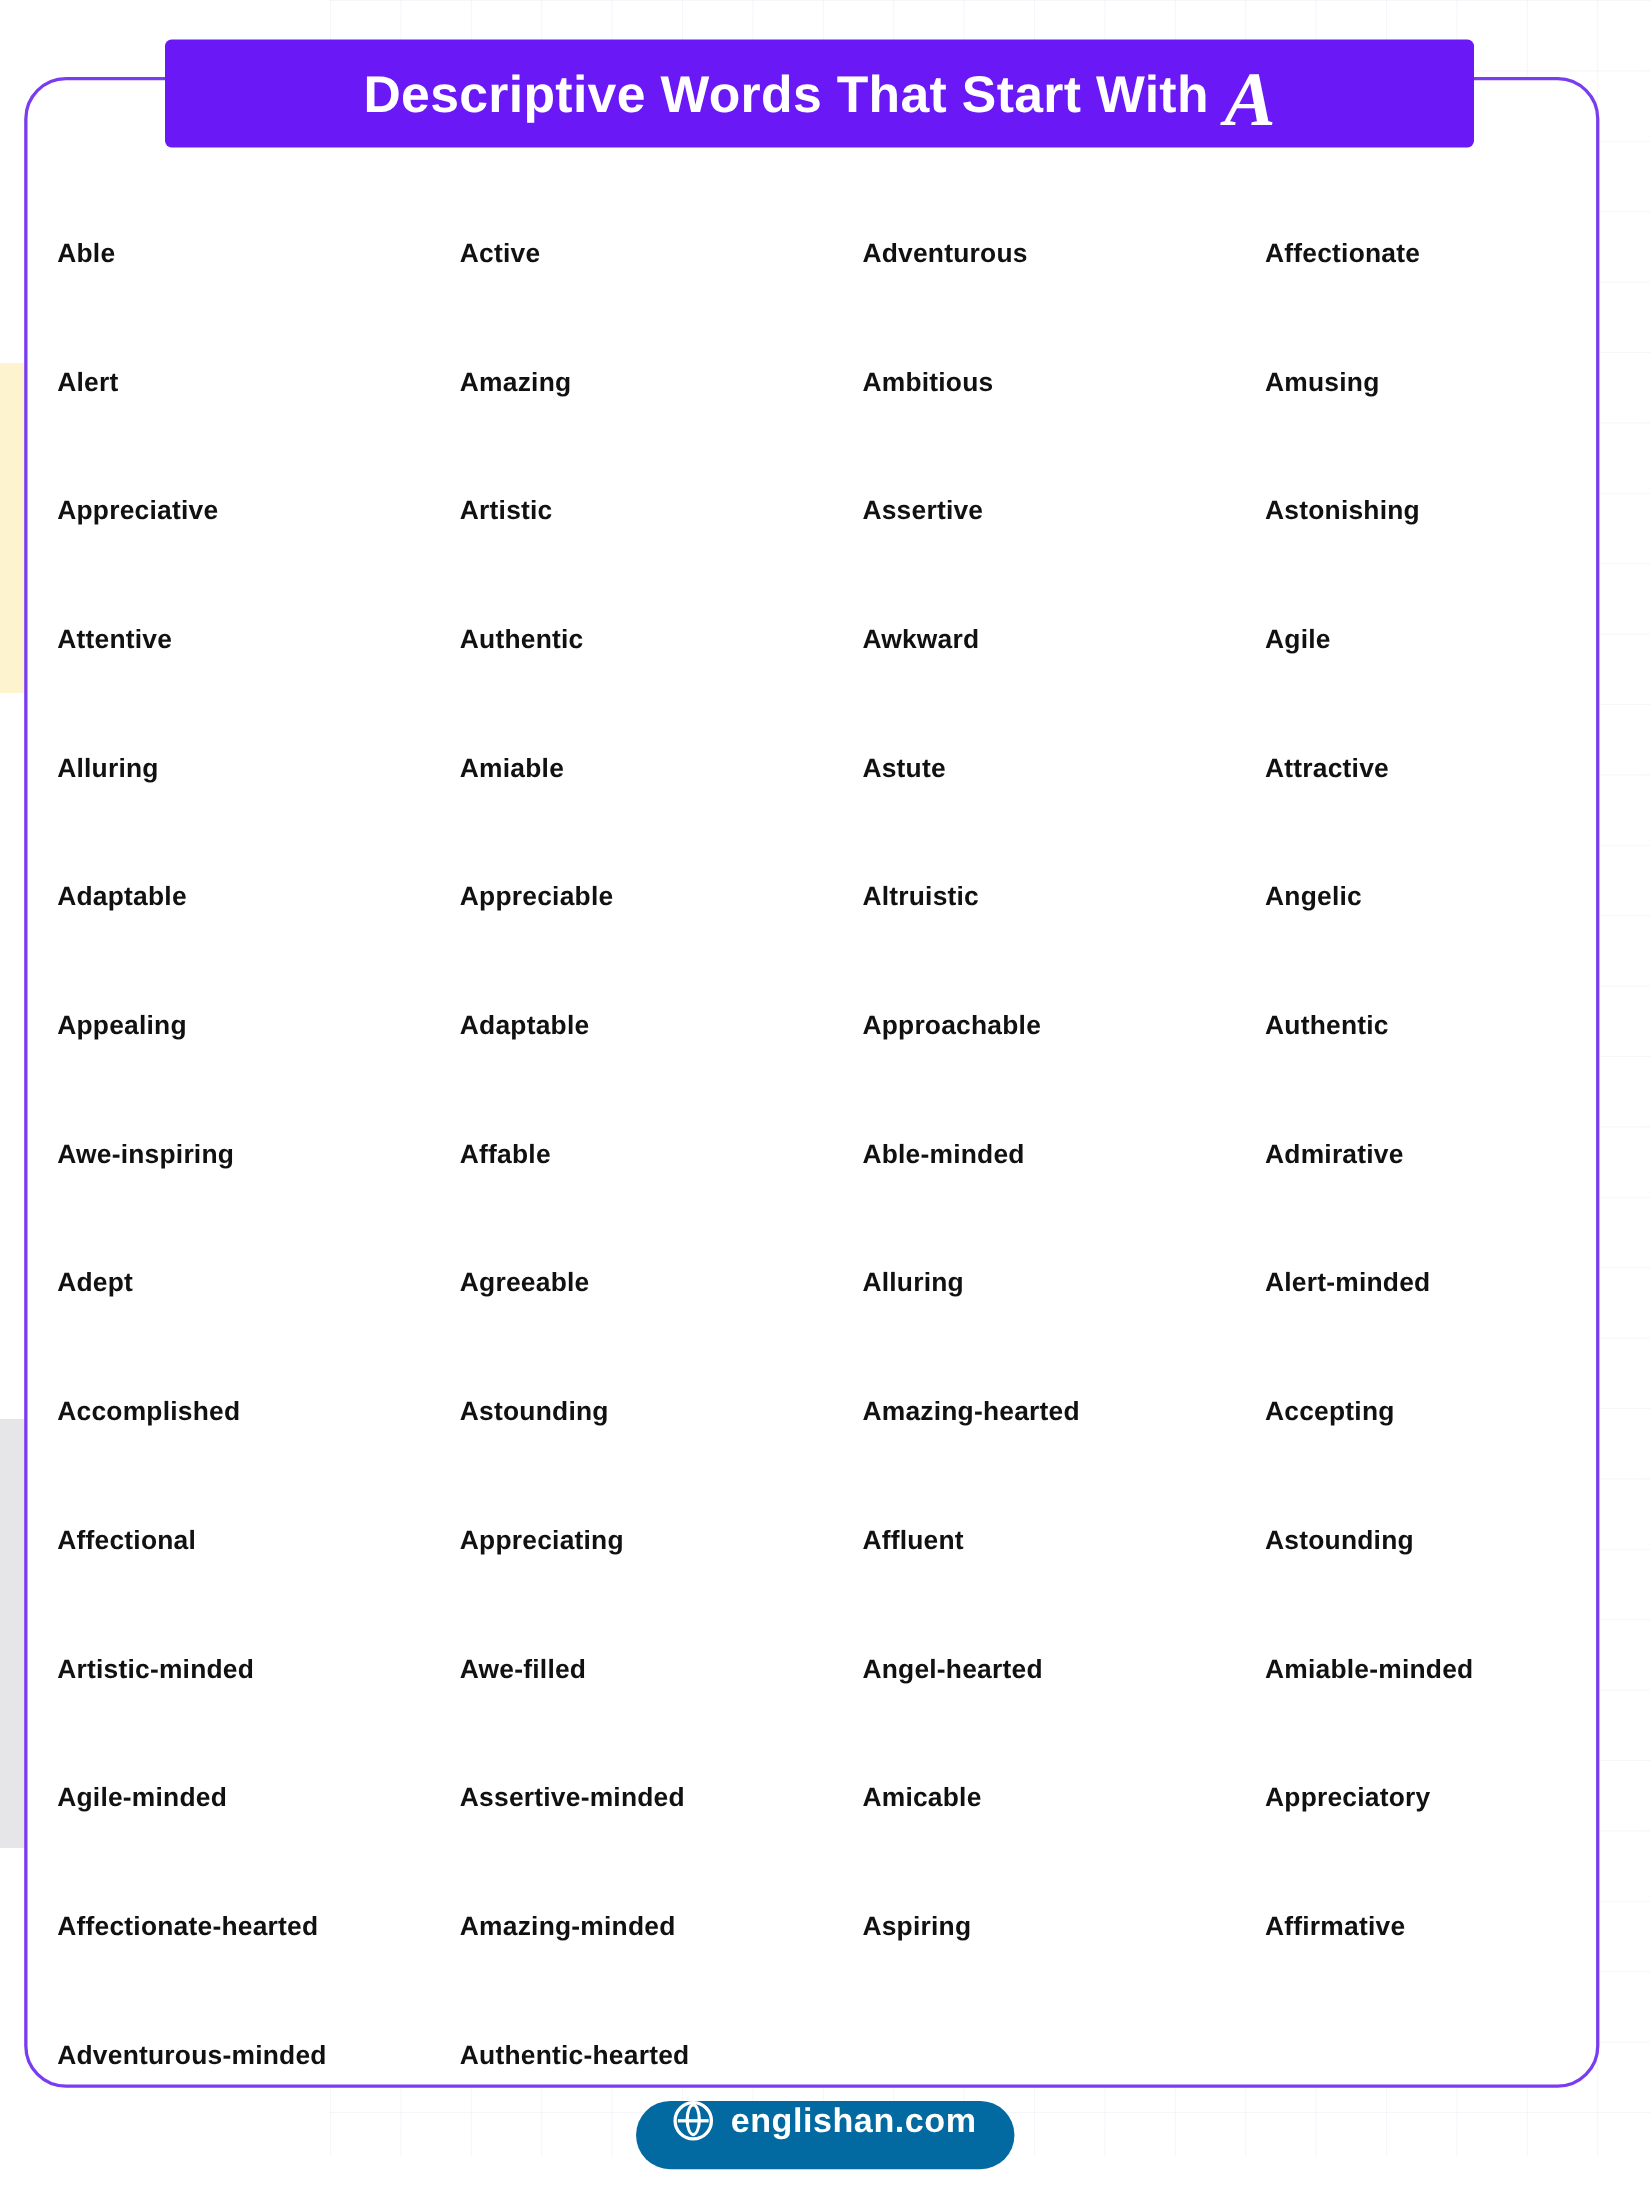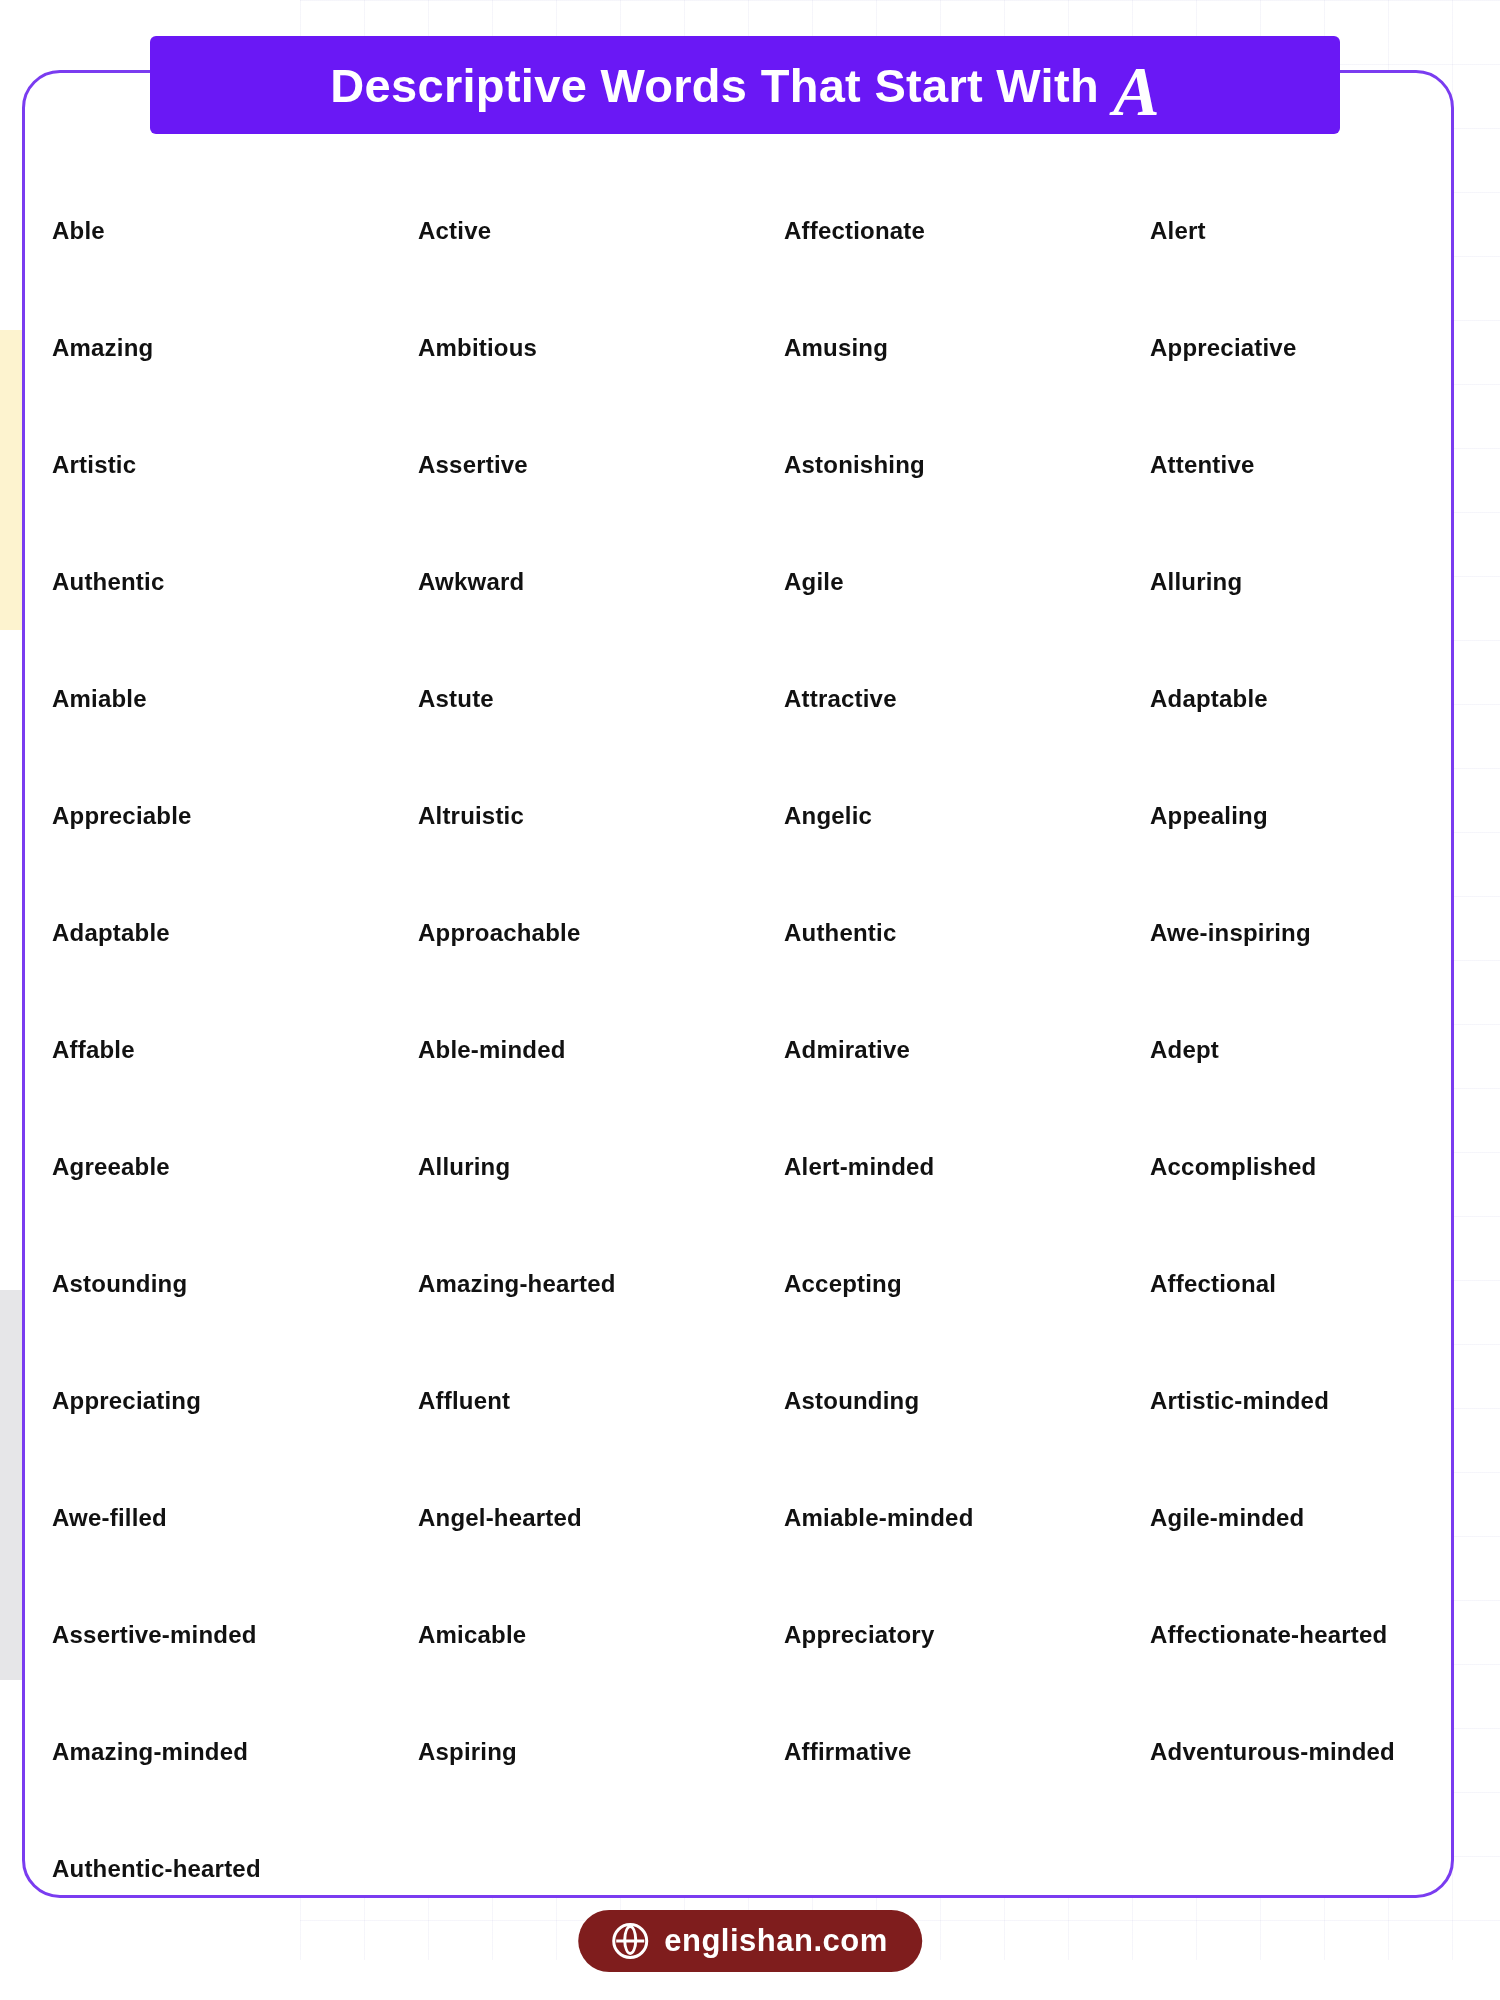--- a/index.html
+++ b/index.html
@@ -110,24 +110,24 @@
     white-space: nowrap;
     letter-spacing: 0.2px;
   }
 
   .footer {
     position: absolute;
     left: 50%;
     transform: translateX(-50%);
     bottom: 28px;
     height: 62px;
-    background: #7f1d1d;
+    background: #0369a1;
     border-radius: 34px;
     display: flex;
-    align-items: center;
+    align-items: flex-start;
     padding: 0 34px;
     z-index: 4;
   }
   .globe {
     width: 36px;
     height: 36px;
     border-radius: 50%;
     border: 3px solid #ffffff;
     position: relative;
     margin-right: 16px;
@@ -172,20 +172,21 @@
 <div class="card"></div>
 
 <div class="title-bar">
   <span class="title-text">Descriptive Words That Start With</span>
   <span class="title-letter">A</span>
 </div>
 
 <div class="word-grid">
   <div class="word">Able</div>
   <div class="word">Active</div>
+  <div class="word">Adventurous</div>
 
   <div class="word">Affectionate</div>
   <div class="word">Alert</div>
   <div class="word">Amazing</div>
   <div class="word">Ambitious</div>
 
   <div class="word">Amusing</div>
   <div class="word">Appreciative</div>
   <div class="word">Artistic</div>
   <div class="word">Assertive</div>

